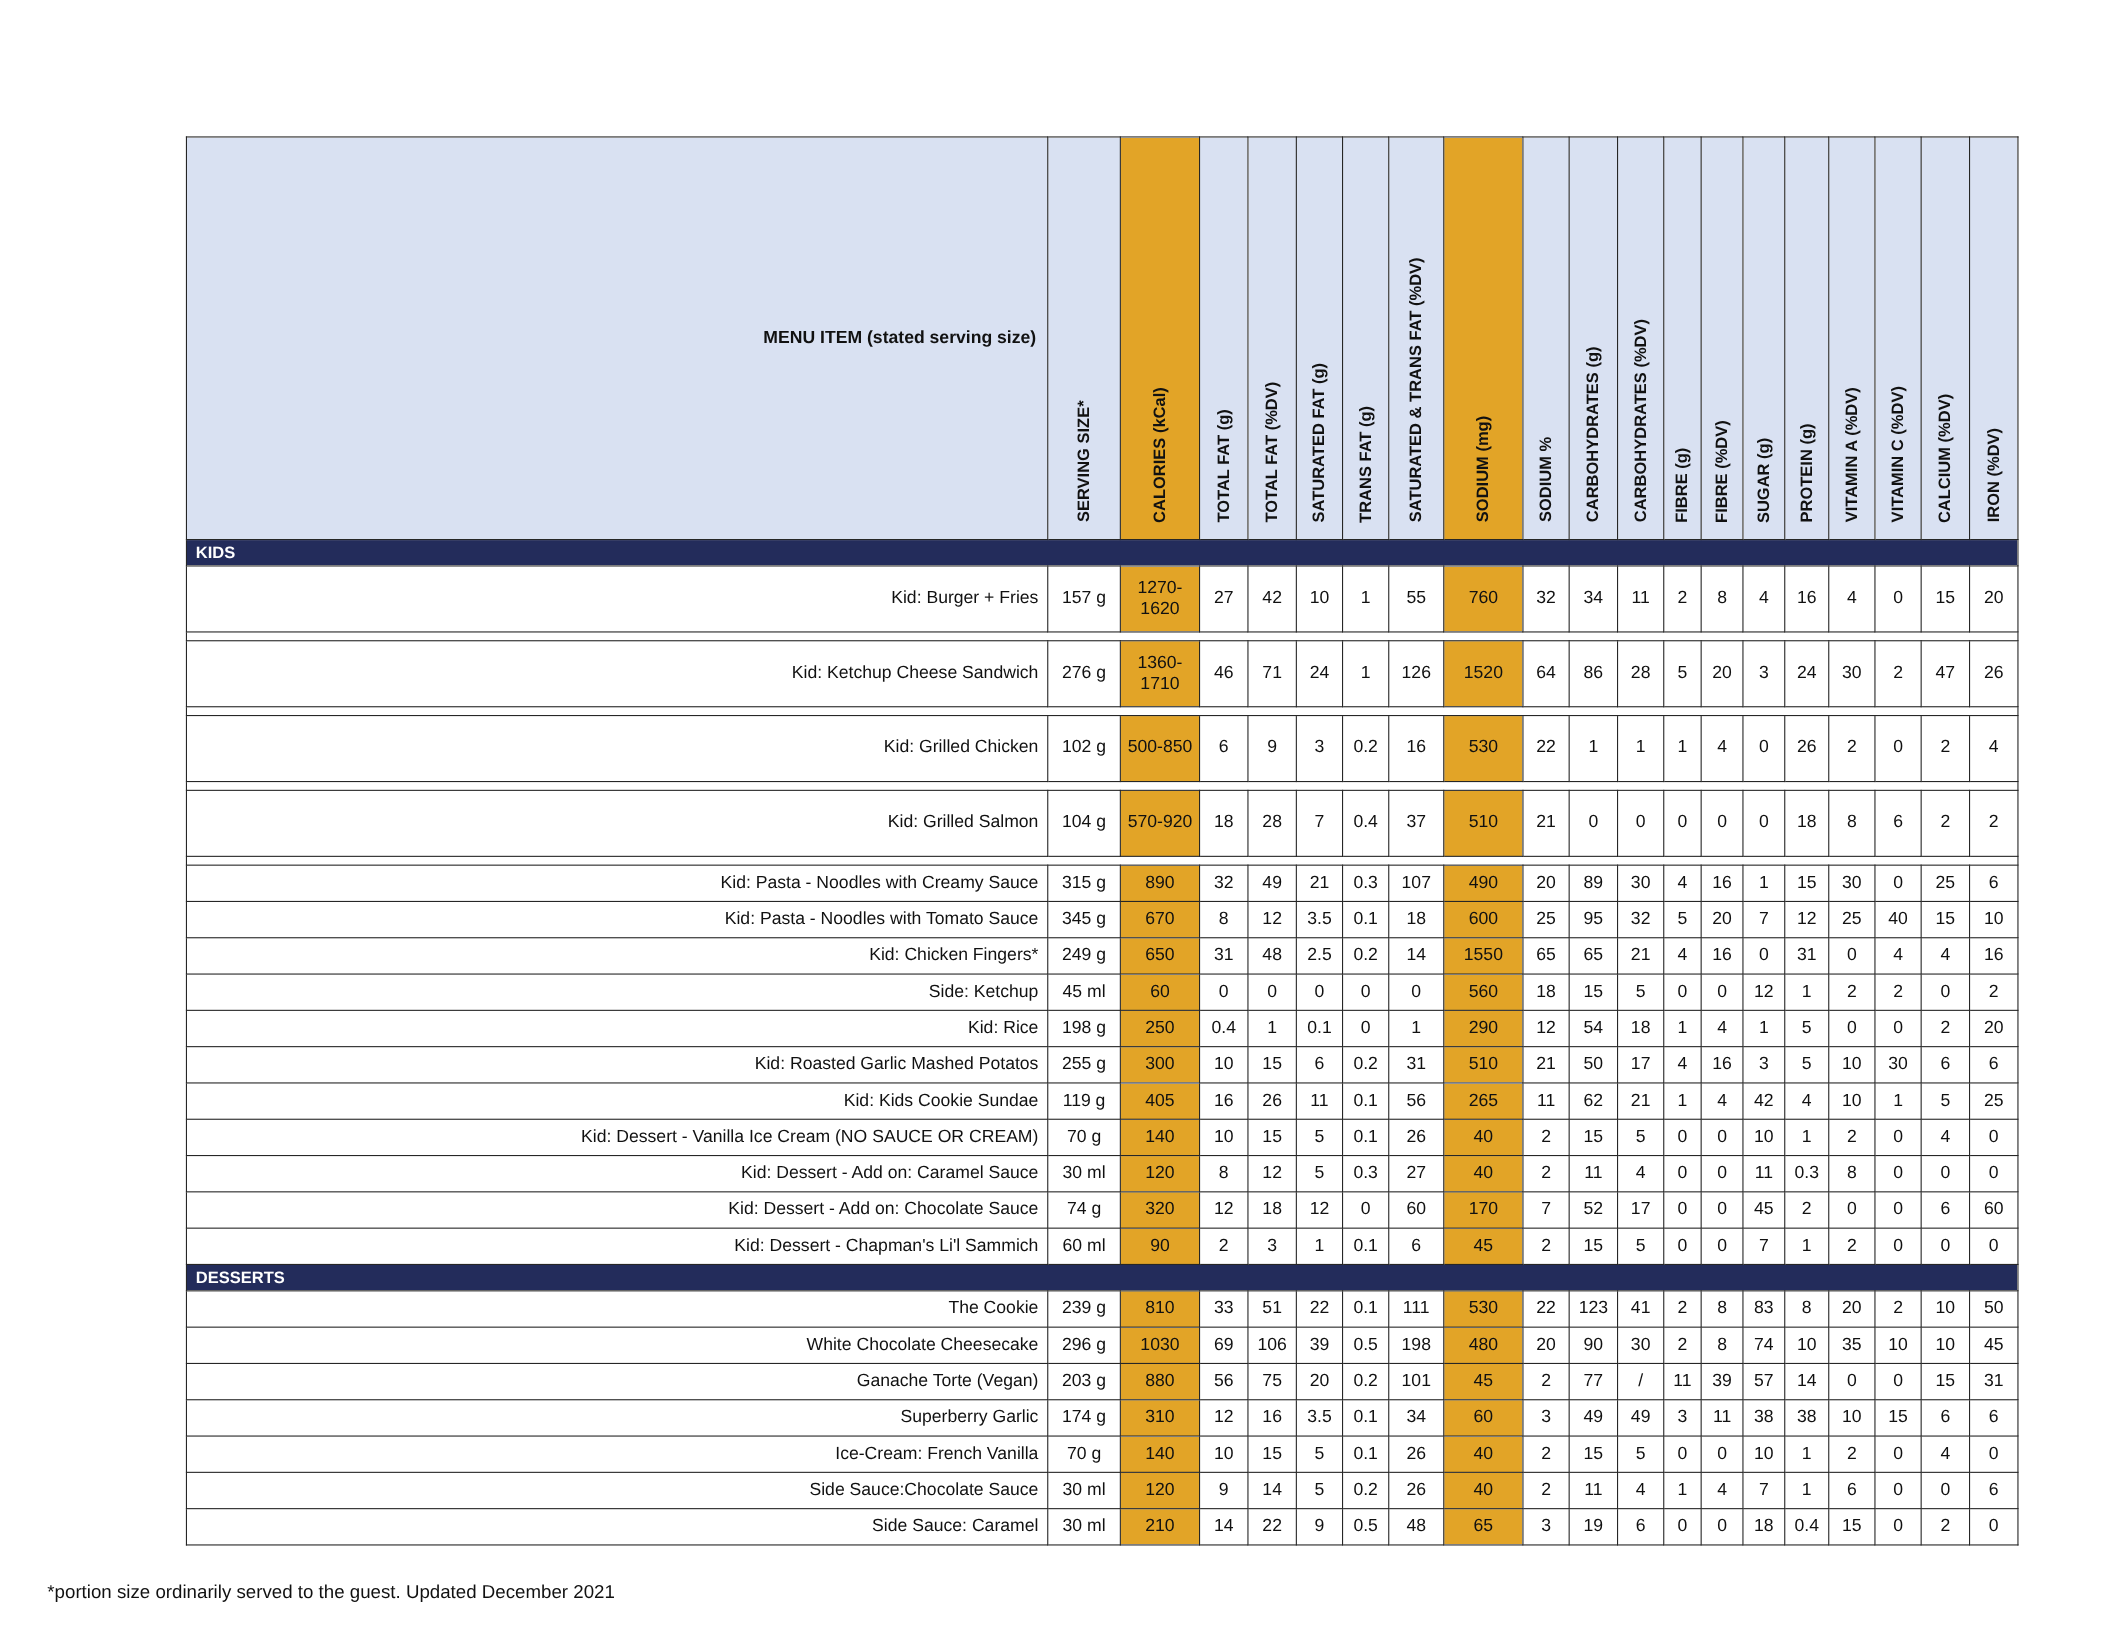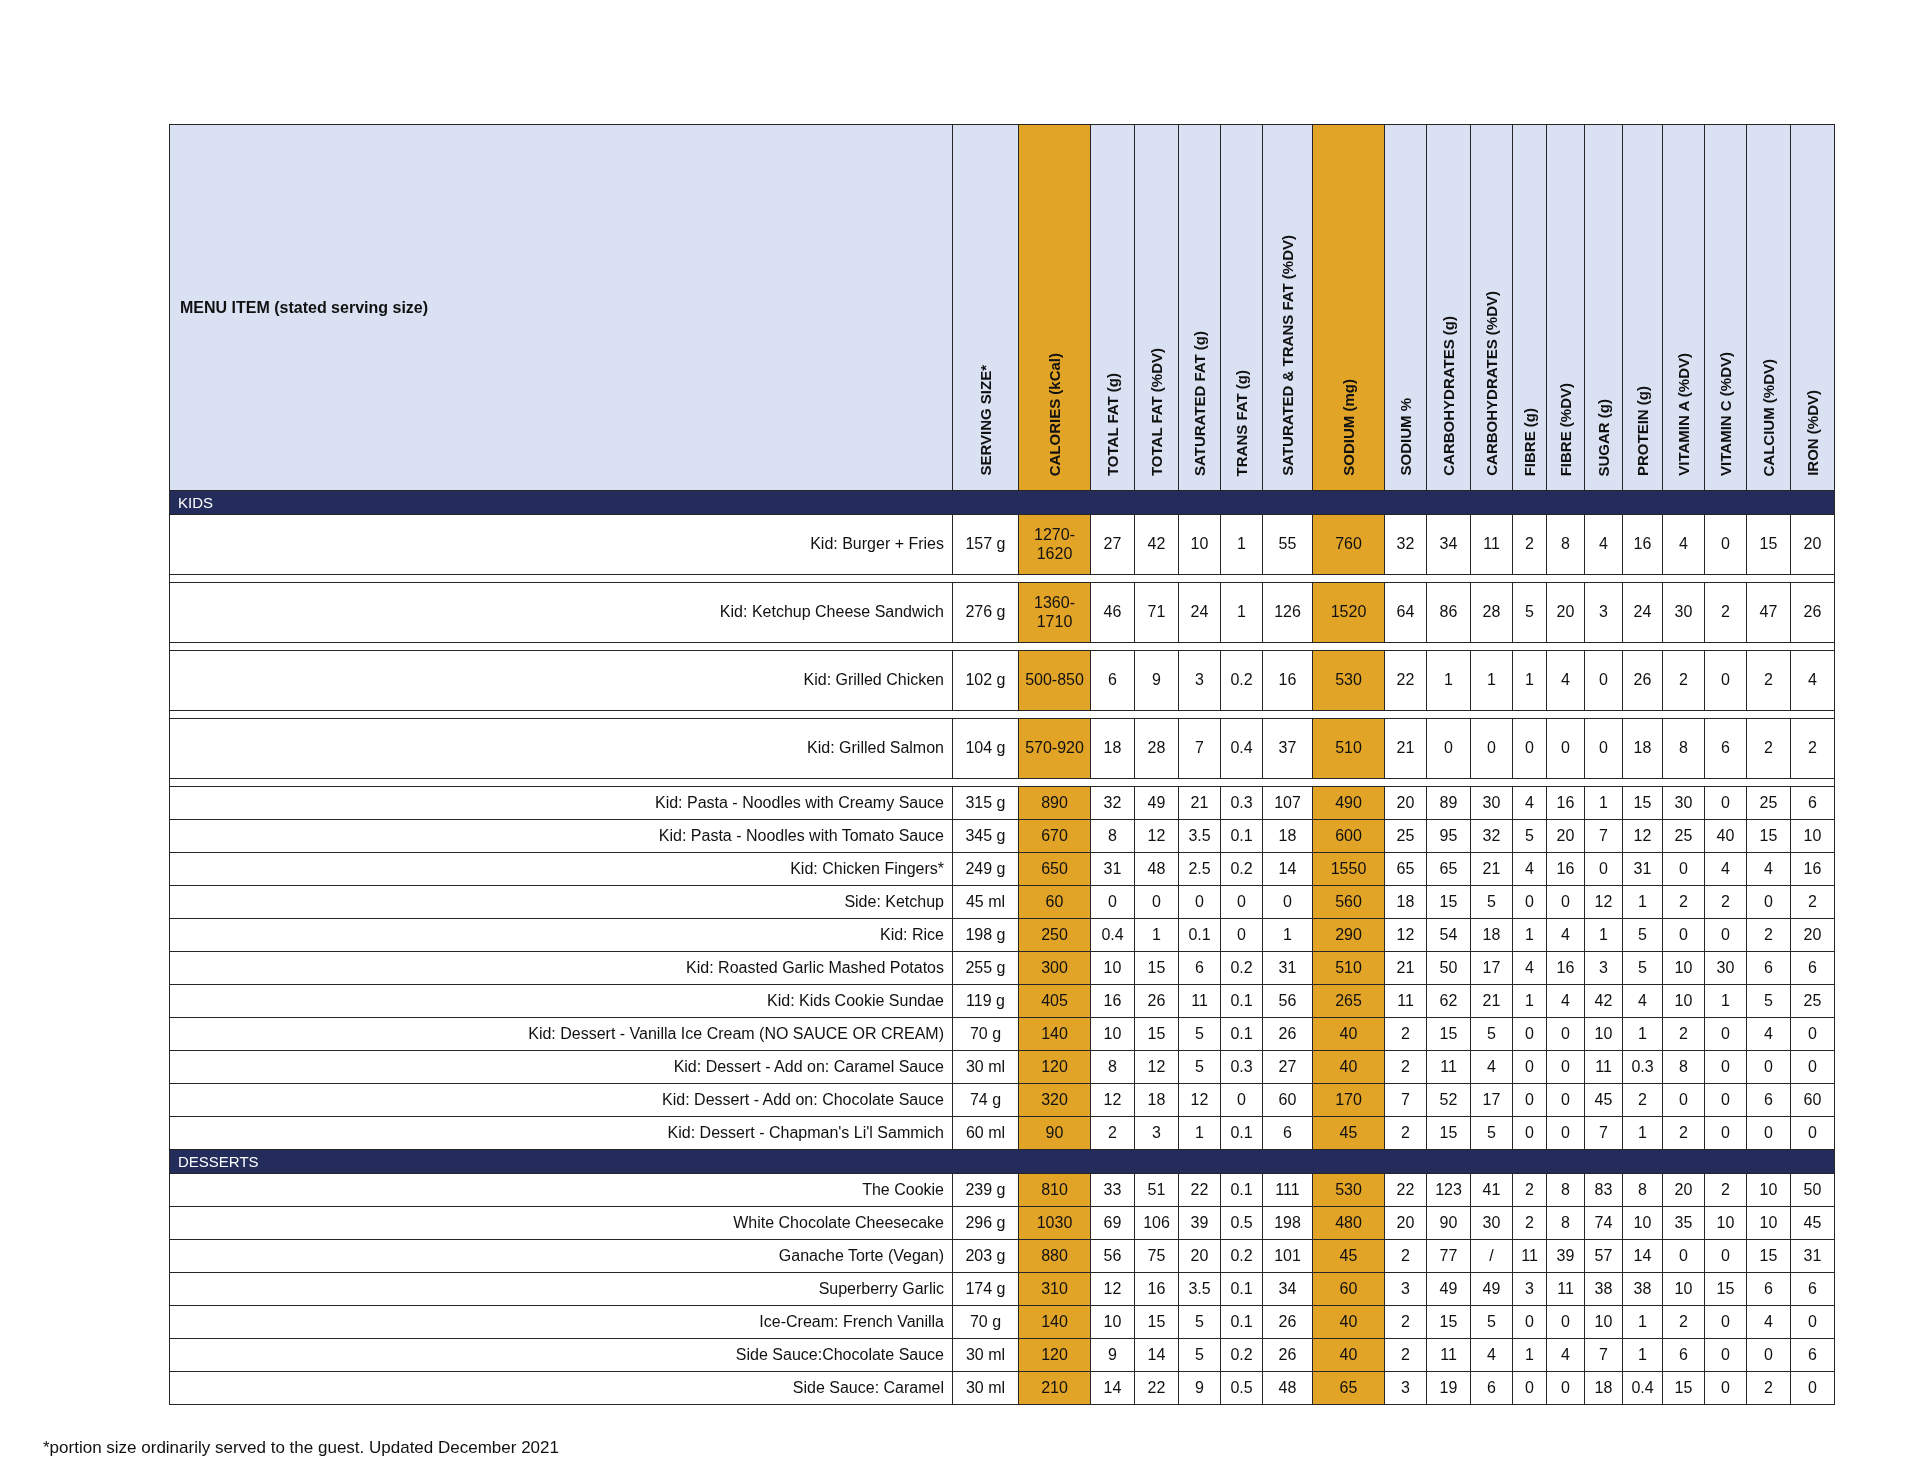--- a/index.html
+++ b/index.html
@@ -24,38 +24,38 @@
 
   thead th{
     background:var(--header-bg);
     height:335px;
     vertical-align:bottom;
     text-align:center;
     padding:0 0 10px 0;
   }
   thead th.hl{background:var(--hl);}
   thead th.first{
-    vertical-align:middle;text-align:left;padding:15px 10px;
+    vertical-align:middle;text-align:right;padding:15px 10px;
   }
   .horz{font-weight:700;font-size:16px;color:var(--ink);}
   .vert{
     display:inline-block;
     writing-mode:vertical-rl;
     transform:rotate(180deg);
     font-weight:700;
     font-size:15px;
     line-height:1.15;
     white-space:nowrap;
     color:var(--ink);
   }
 
   tr.section td{
     background:var(--section-bg);
     color:#ffffff;
-    font-weight:400;
+    font-weight:700;
     font-size:15px;
     height:23px;
     padding:0 0 0 8px;
     text-align:left;
   }
 
   tr.data td{
     background:#ffffff;
     font-size:16px;
     height:28px;

